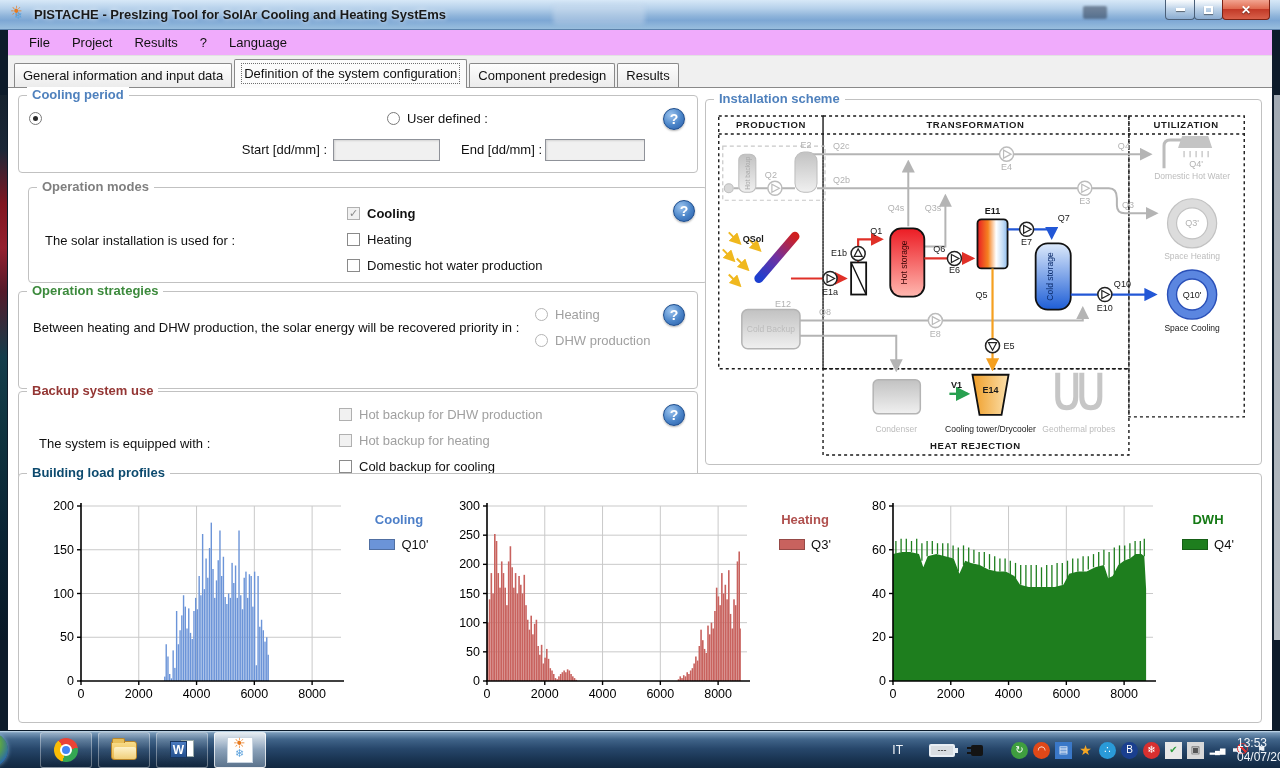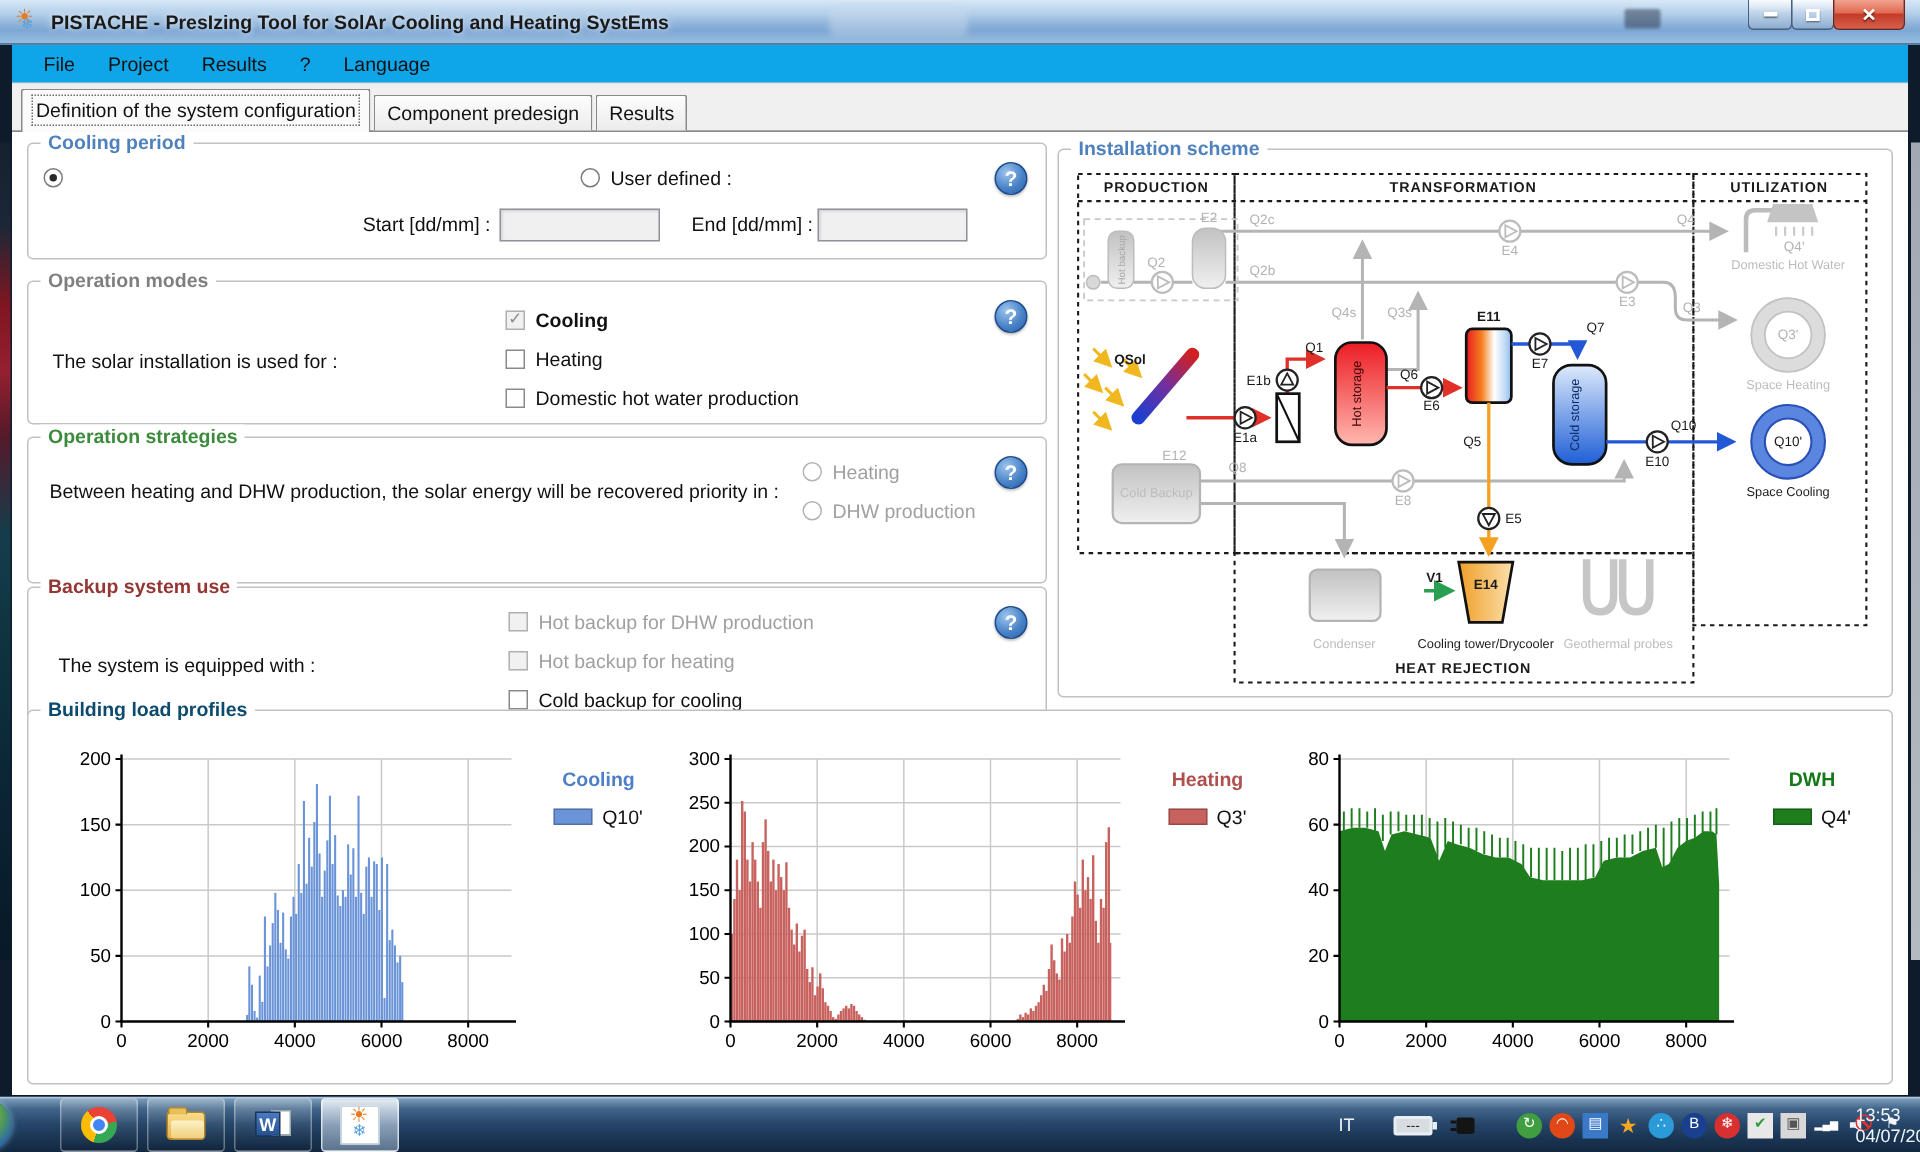--- a/index.html
+++ b/index.html
@@ -20,21 +20,21 @@
   .win-buttons { position:absolute; right:10px; top:0; display:flex; }
   .win-btn { height:20px; display:flex; align-items:center; justify-content:center;
     border:1px solid #4a5f78; border-top:none; border-radius:0 0 4px 4px; margin-left:-1px;
     background:linear-gradient(180deg,rgba(255,255,255,.85),rgba(200,215,232,.55) 45%,rgba(150,175,205,.5)); }
   .win-btn.min { width:30px; } .win-btn.max { width:29px; }
   .win-btn.close { width:48px; background:linear-gradient(180deg,#f2a490 0%,#e06a50 45%,#c23a28 50%,#d8604a 100%); border-color:#7c2214; }
   .glyph-min { width:9px; height:3px; background:#fff; box-shadow:0 1px 1px rgba(0,0,0,.5); }
   .glyph-max { width:9px; height:8px; border:2px solid #fff; box-shadow:0 1px 1px rgba(0,0,0,.4); }
   .glyph-close { color:#fff; font-size:12px; font-weight:bold; text-shadow:0 1px 1px rgba(0,0,0,.5); line-height:1; }
 
-  .menubar { position:absolute; left:8px; right:8px; top:30px; height:26px; background:#0ea5e9; border-bottom:1px solid #e2e2e2; display:flex; align-items:center; padding-left:10px; }
+  .menubar { position:absolute; left:8px; right:8px; top:30px; height:26px; background:#f0abfc; border-bottom:1px solid #e2e2e2; display:flex; align-items:center; padding-left:10px; }
   .menu-item { font-size:13px; color:#111; padding:4px 11px; cursor:default; }
 
   .tabbar { position:absolute; left:8px; right:8px; top:56px; height:31px; background:#f0f0f0; display:flex; align-items:flex-end; padding-left:6px; }
   .tab { font-size:13px; color:#111; border:1px solid #898989; border-bottom:none; background:linear-gradient(180deg,#fdfdfd,#ebebeb); padding:4px 8px 5px; margin-right:2px; border-radius:2px 2px 0 0; position:relative; top:1px; }
   .tab.active { background:#fbfbfb; padding:6px 9px 7px; top:1px; z-index:2; }
   .tab.active .tab-label { outline:1px dotted #6e6e6e; outline-offset:2px; }
 
   .client { position:absolute; left:8px; right:8px; top:87px; bottom:0; background:#fff; border-top:1px solid #898989; }
 
   
@@ -158,20 +158,21 @@
 
     <div class="menubar" id="menubar">
         <span class="menu-item">File</span>
         <span class="menu-item">Project</span>
         <span class="menu-item">Results</span>
         <span class="menu-item">?</span>
         <span class="menu-item">Language</span>
       </div>
 
     <div class="tabbar" id="tabbar">
+        <div class="tab"><span class="tab-label">General information and input data</span></div>
         <div class="tab active"><span class="tab-label">Definition of the system configuration</span></div>
         <div class="tab"><span class="tab-label">Component predesign</span></div>
         <div class="tab"><span class="tab-label">Results</span></div>
       </div>
 
     <div class="client">
 
       <div class="gb" style="left:10px; top:7px; width:680px; height:78px;">
         <span class="gb-title t-blue">Cooling period</span>
         <div style="position:absolute; left:10px; top:13px;" id="cp-radio-auto">
@@ -185,21 +186,21 @@
               <span class="opt-label">User defined :</span>
             </div>
           </div>
         <div class="field-label" style="left:180px; top:46px; width:128px;">Start [dd/mm] :</div>
         <input class="field" style="left: 314px; top: 43px; width: 107px;" disabled="" value="">
         <div class="field-label" style="left:428px; top:46px; width:95px;">End [dd/mm] :</div>
         <input class="field" style="left: 526px; top: 43px; width: 100px;" disabled="" value="">
         <div class="help" style="right:12px; top:12px;">?</div>
       </div>
 
-      <div class="gb" style="left:10px; top:99px; width:680px; height:96px;">
+      <div class="gb" style="left:20px; top:99px; width:680px; height:96px;">
         <span class="gb-title t-gray">Operation modes</span>
         <div class="prompt" style="left:16px; top:45px;">The solar installation is used for :</div>
         <div style="position:absolute; left:318px; top:16px;" id="om-options">
             <div class="opt-row">
               <span class="checkbox checked disabled">✓</span>
               <span class="opt-label bold">Cooling</span>
             </div>
             <div class="opt-row">
               <span class="checkbox"></span>
               <span class="opt-label">Heating</span>

